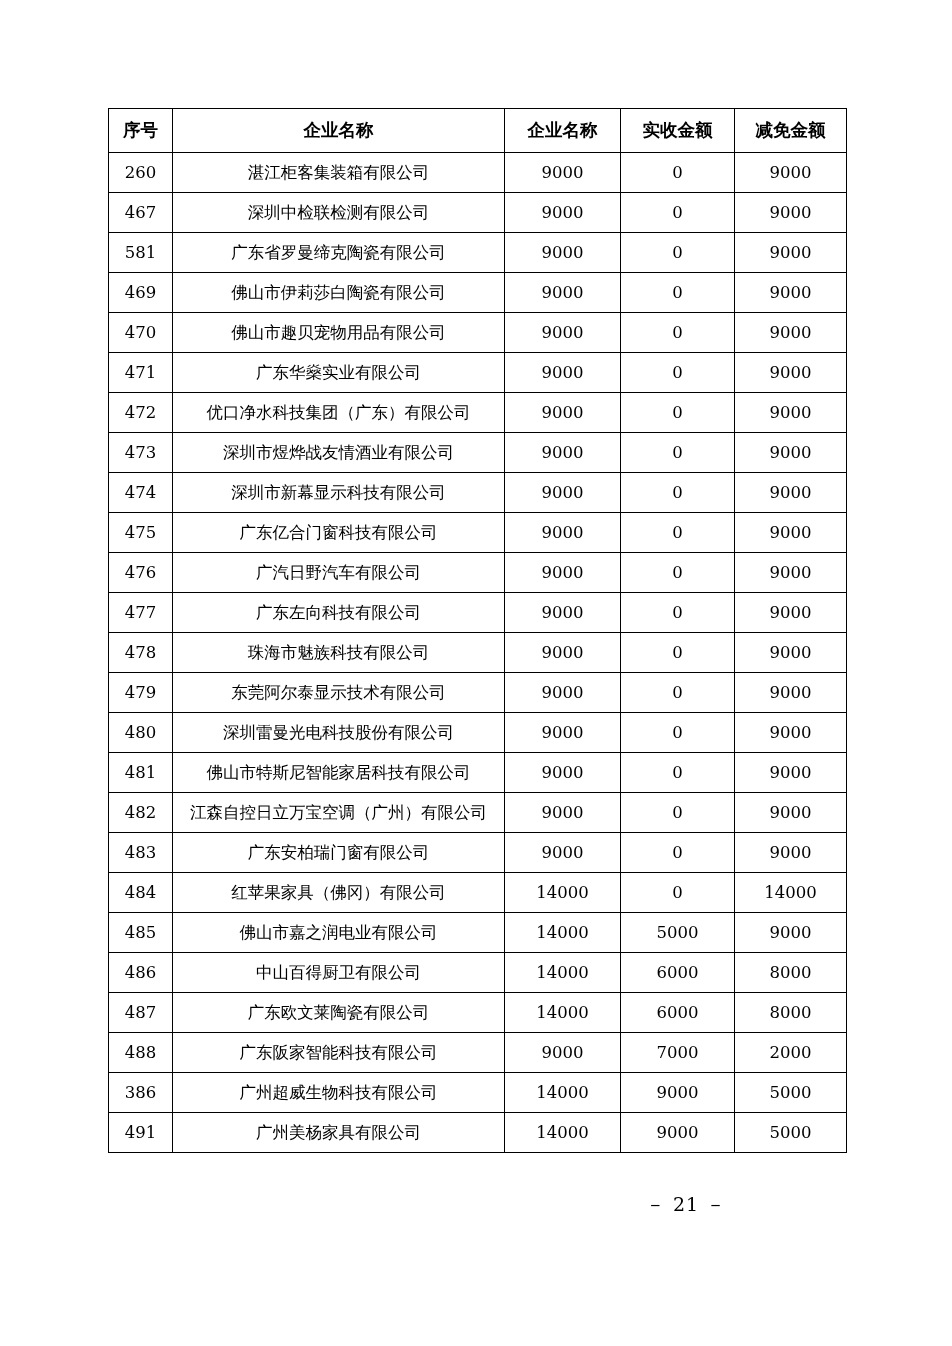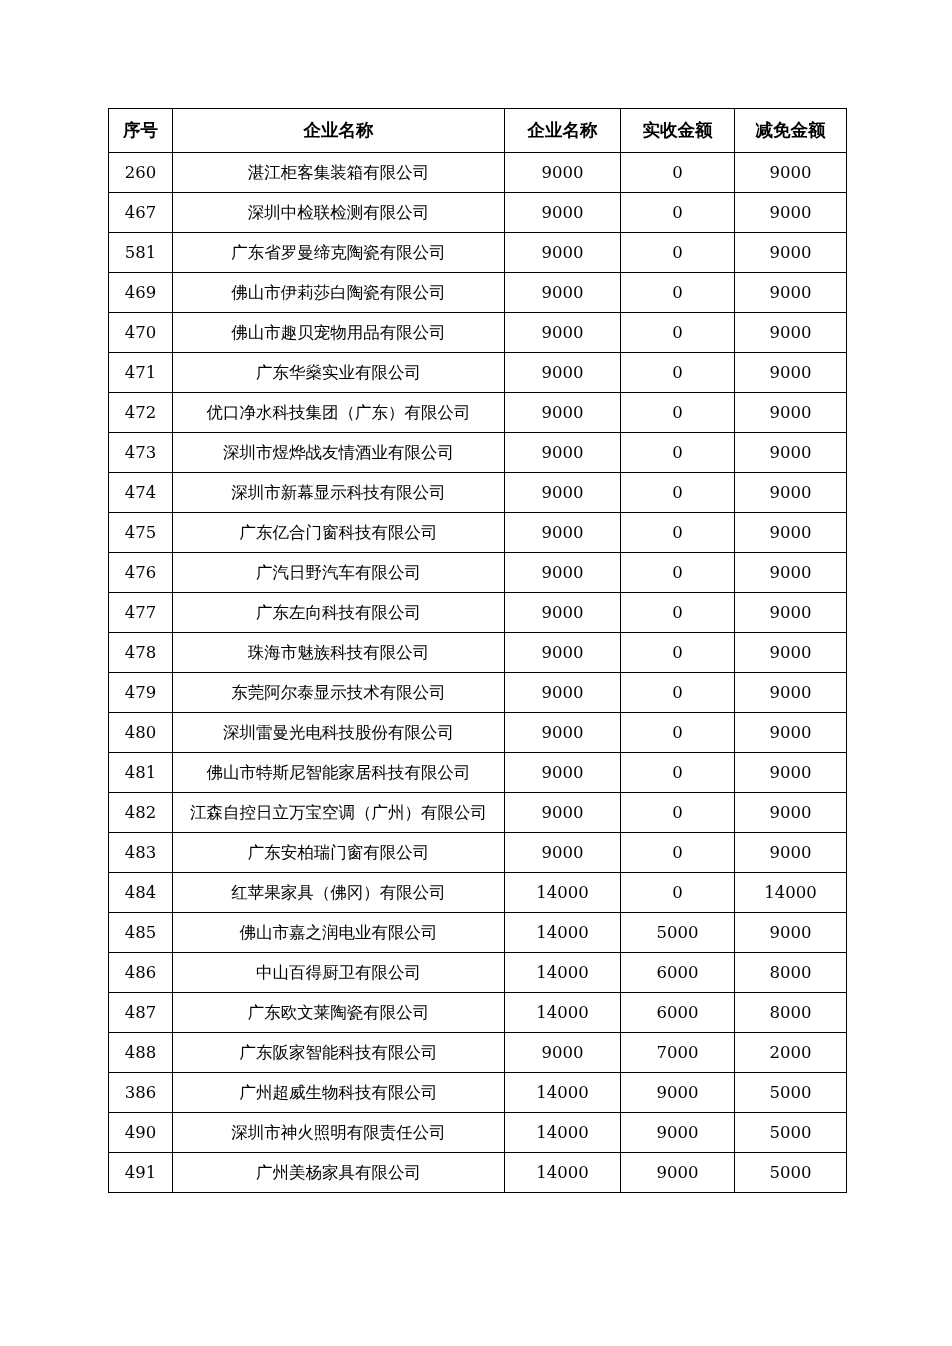--- a/index.html
+++ b/index.html
@@ -264,31 +264,27 @@
             <td class="num">2000</td>
           </tr>
           <tr>
             <td class="idx">386</td>
             <td class="name">广州超威生物科技有限公司</td>
             <td class="num">14000</td>
             <td class="num">9000</td>
             <td class="num">5000</td>
           </tr>
           <tr>
-            <td class="idx">490</td>
-            <td class="name">深圳市神火照明有限责任公司</td>
-            <td class="num">14000</td>
-            <td class="num">9000</td>
-            <td class="num">5000</td>
-          </tr>
-          <tr>
             <td class="idx">491</td>
             <td class="name">广州美杨家具有限公司</td>
             <td class="num">14000</td>
             <td class="num">9000</td>
             <td class="num">5000</td>
           </tr>
         </tbody>
     </table>
   </div>
 
+  <div class="page-number">
+    <span class="pn-inner">－ 21 －</span>
+  </div>
 
 </div>
 
 </body></html>

